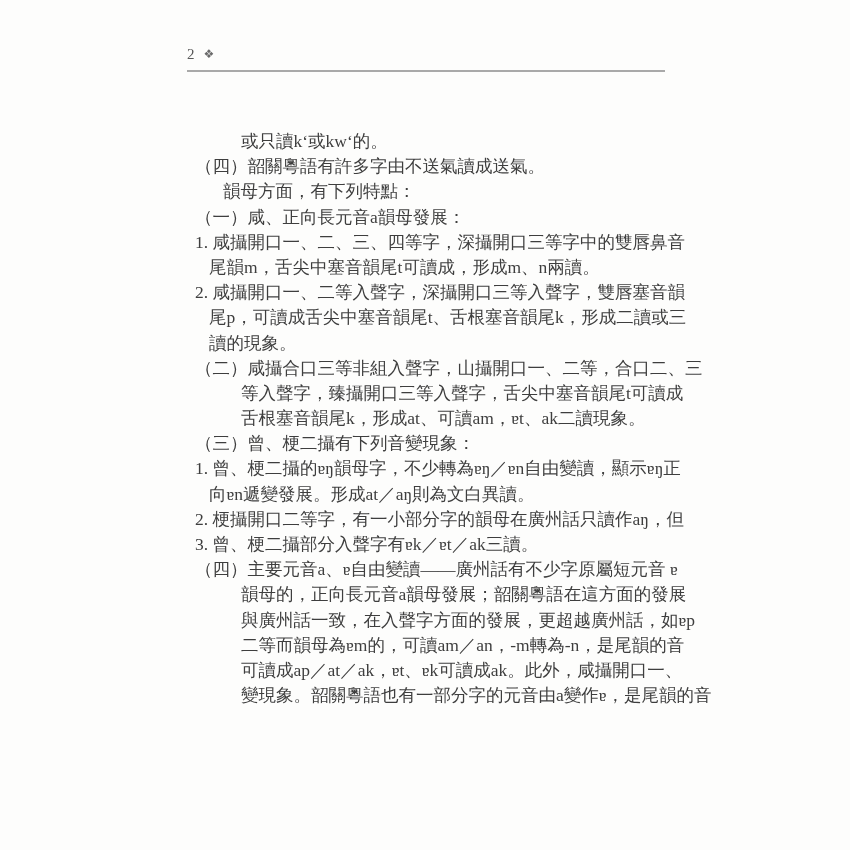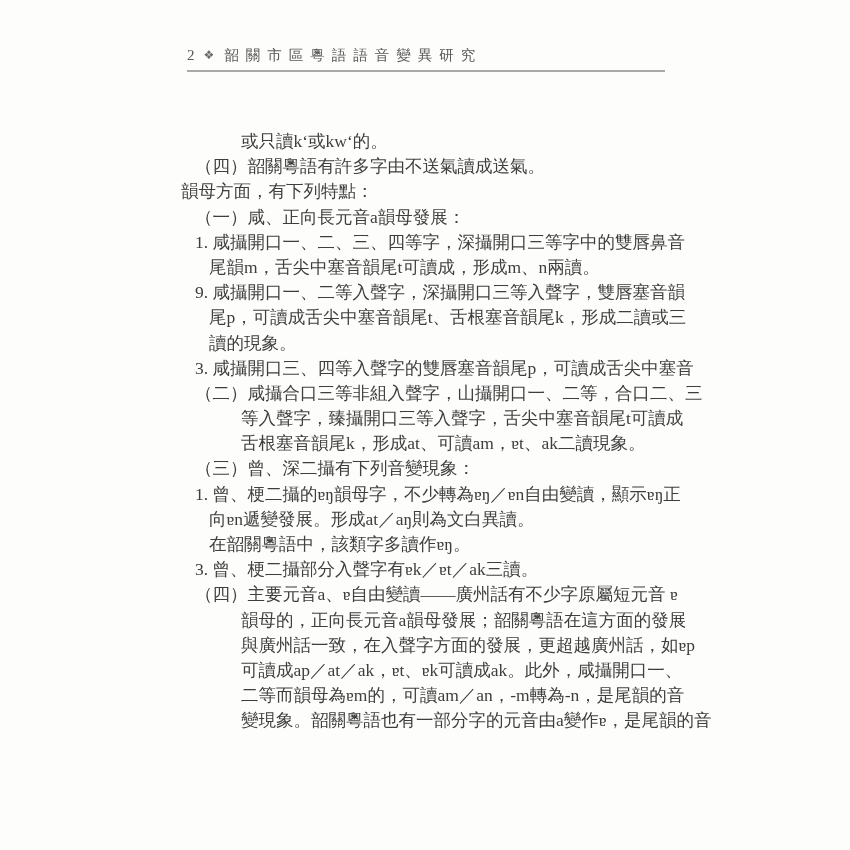--- a/index.html
+++ b/index.html
@@ -59,58 +59,56 @@
     top: 129px;
     width: 494px;
     font-size: 17.5px;
     line-height: 25.2px;
     color: #3e3e3e;
   }
   .text-line {
     white-space: nowrap;
     height: 25.2px;
   }
-  .ind-0 { padding-left: 0; }
+  .ind-0 { padding-left: 0; margin-left: 42px; }
   .ind-1 { padding-left: 14px; }
   .ind-2 { padding-left: 28px; }
   .ind-3 { padding-left: 60px; }
 </style>
 </head>
 <body>
 
 <div class="page">
 
   <div class="running-header">
     <span class="pagenum">2</span>
     <span class="ornament">❖</span>
-    <span class="booktitle">韶關市區粵語語音變異研究</span>
   </div>
 
   <div class="header-rule"></div>
 
   <div class="text-block" id="text-block">
       <div class="text-line ind-3">或只讀kʻ或kwʻ的。</div>
       <div class="text-line ind-1">（四）韶關粵語有許多字由不送氣讀成送氣。</div>
       <div class="text-line ind-0">韻母方面，有下列特點：</div>
       <div class="text-line ind-1">（一）咸、正向長元音a韻母發展：</div>
       <div class="text-line ind-1">1. 咸攝開口一、二、三、四等字，深攝開口三等字中的雙唇鼻音</div>
       <div class="text-line ind-2">尾韻m，舌尖中塞音韻尾t可讀成，形成m、n兩讀。</div>
-      <div class="text-line ind-1">9. 咸攝開口一、二等入聲字，深攝開口三等入聲字，雙唇塞音韻</div>
+      <div class="text-line ind-1">2. 咸攝開口一、二等入聲字，深攝開口三等入聲字，雙唇塞音韻</div>
       <div class="text-line ind-2">尾p，可讀成舌尖中塞音韻尾t、舌根塞音韻尾k，形成二讀或三</div>
       <div class="text-line ind-2">讀的現象。</div>
-      <div class="text-line ind-1">3. 咸攝開口三、四等入聲字的雙唇塞音韻尾p，可讀成舌尖中塞音</div>
       <div class="text-line ind-1">（二）咸攝合口三等非組入聲字，山攝開口一、二等，合口二、三</div>
       <div class="text-line ind-3">等入聲字，臻攝開口三等入聲字，舌尖中塞音韻尾t可讀成</div>
       <div class="text-line ind-3">舌根塞音韻尾k，形成at、可讀am，ɐt、ak二讀現象。</div>
-      <div class="text-line ind-1">（三）曾、深二攝有下列音變現象：</div>
+      <div class="text-line ind-1">（三）曾、梗二攝有下列音變現象：</div>
       <div class="text-line ind-1">1. 曾、梗二攝的ɐŋ韻母字，不少轉為ɐŋ／ɐn自由變讀，顯示ɐŋ正</div>
       <div class="text-line ind-2">向ɐn遞變發展。形成at／aŋ則為文白異讀。</div>
-      <div class="text-line ind-2">在韶關粵語中，該類字多讀作ɐŋ。</div>
+      <div class="text-line ind-1">2. 梗攝開口二等字，有一小部分字的韻母在廣州話只讀作aŋ，但</div>
       <div class="text-line ind-1">3. 曾、梗二攝部分入聲字有ɐk／ɐt／ak三讀。</div>
       <div class="text-line ind-1">（四）主要元音a、ɐ自由變讀——廣州話有不少字原屬短元音 ɐ</div>
       <div class="text-line ind-3">韻母的，正向長元音a韻母發展；韶關粵語在這方面的發展</div>
       <div class="text-line ind-3">與廣州話一致，在入聲字方面的發展，更超越廣州話，如ɐp</div>
+      <div class="text-line ind-3">二等而韻母為ɐm的，可讀am／an，-m轉為-n，是尾韻的音</div>
       <div class="text-line ind-3">可讀成ap／at／ak，ɐt、ɐk可讀成ak。此外，咸攝開口一、</div>
-      <div class="text-line ind-3">二等而韻母為ɐm的，可讀am／an，-m轉為-n，是尾韻的音</div>
       <div class="text-line ind-3">變現象。韶關粵語也有一部分字的元音由a變作ɐ，是尾韻的音</div>
     </div>
 
 </div>
 
 </body></html>

